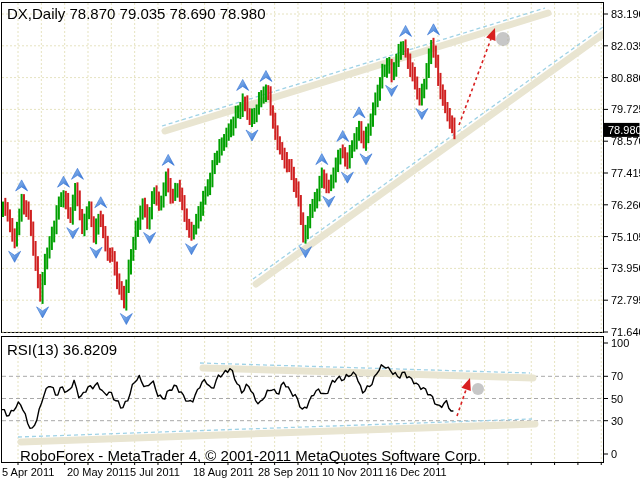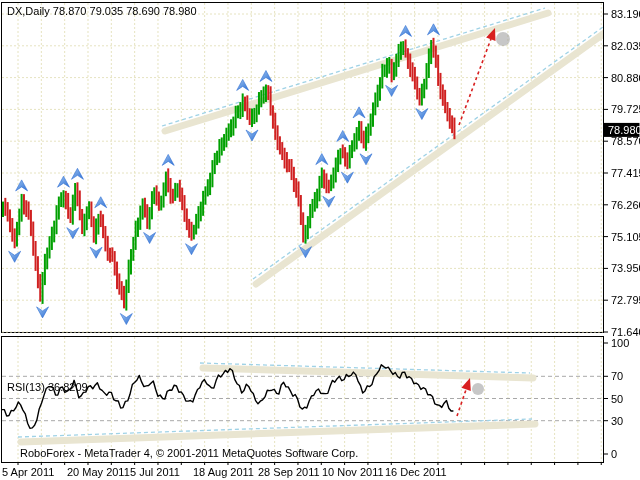--- a/index.html
+++ b/index.html
@@ -1,19 +1,19 @@
 <!DOCTYPE html>
 <html><head>
 <meta charset="utf-8">
 <style>
   html,body{margin:0;padding:0;background:#fff;}
   #screen{position:relative;width:640px;height:480px;background:#fff;overflow:hidden;
           font-family:"Liberation Sans","DejaVu Sans",sans-serif;}
   #chart-svg{position:absolute;left:0;top:0;}
-  .overlay-label{position:absolute;font-size:11px;color:#000;white-space:nowrap;}
+  .overlay-label{position:absolute;font-size:15px;color:#000;white-space:nowrap;}
 </style>
 </head>
 <body>
 
 <div id="screen">
   <svg id="chart-svg" width="640" height="480">
       <defs>
         <linearGradient id="fb" x1="0" y1="0" x2="1" y2="1">
           <stop offset="0" stop-color="#9cc4f0"></stop>
           <stop offset="1" stop-color="#2f6fd4"></stop>
@@ -399,15 +399,15 @@
         <text x="2" y="476" font-size="11" fill="#000">5 Apr 2011</text>
         <text x="67" y="476" font-size="11" fill="#000">20 May 2011</text>
         <text x="130" y="476" font-size="11" fill="#000">5 Jul 2011</text>
         <text x="193" y="476" font-size="11" fill="#000">18 Aug 2011</text>
         <text x="258" y="476" font-size="11" fill="#000">28 Sep 2011</text>
         <text x="322" y="476" font-size="11" fill="#000">10 Nov 2011</text>
         <text x="385" y="476" font-size="11" fill="#000">16 Dec 2011</text>
       </g>
     </svg>
   <span class="overlay-label" style="left:7px;top:5px;">DX,Daily 78.870 79.035 78.690 78.980</span>
-  <span class="overlay-label" style="left:7px;top:341px;margin-top:40px;">RSI(13) 36.8209</span>
+  <span class="overlay-label" style="left:7px;top:341px;">RSI(13) 36.8209</span>
   <span class="overlay-label" style="left:8px;top:447px;padding-left:12px;">RoboForex - MetaTrader 4, © 2001-2011 MetaQuotes Software Corp.</span>
 </div>
 
 </body></html>

